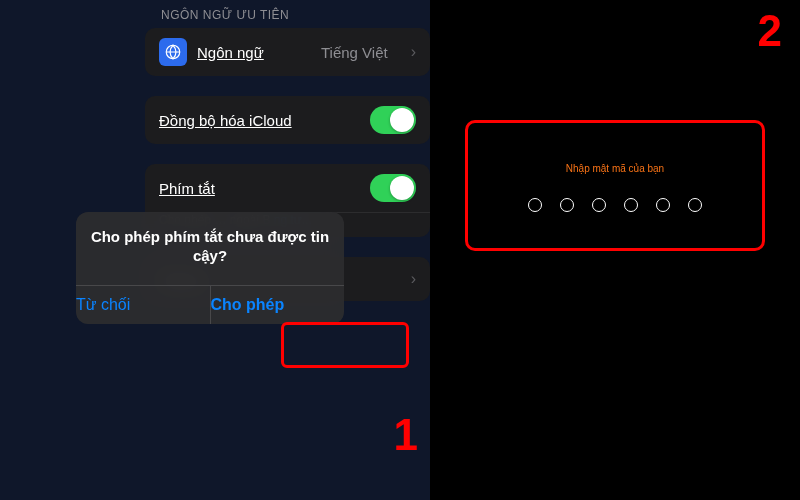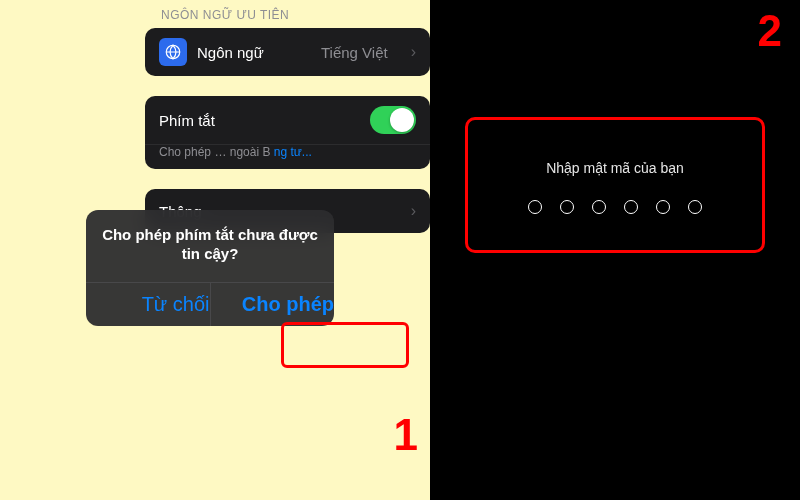--- a/index.html
+++ b/index.html
@@ -1,49 +1,49 @@
 <!DOCTYPE html>
 <html><head>
 <meta charset="utf-8">
 <style>
   * { margin: 0; padding: 0; box-sizing: border-box; font-family: -apple-system, BlinkMacSystemFont, "Segoe UI", sans-serif; }
   body { width: 800px; height: 500px; background: #000; overflow: hidden; position: relative; }
   .container { display: flex; width: 800px; height: 500px; }
-  .panel-left { width: 430px; height: 500px; position: relative; background: #fef9c3; padding-left: 145px; padding-right: 0; }
+  .panel-left { width: 430px; height: 500px; position: relative; background: #0f172a; padding-left: 145px; padding-right: 0; }
   .panel-right { width: 370px; height: 500px; position: relative; background: #000; display: flex; align-items: center; justify-content: center; }
 
   .section-header { color: #8e8e93; font-size: 12px; letter-spacing: 0.5px; padding: 8px 16px 6px; text-transform: uppercase; }
   .list-group { border-radius: 10px; overflow: hidden; margin: 0 0 20px 0; background: #1c1c1e; }
   .list-item { display: flex; align-items: center; padding: 10px 14px; color: #fff; font-size: 15px; border-bottom: 1px solid #2c2c2e; min-height: 44px; position: relative; }
   .list-item:last-child { border-bottom: none; }
-  .list-item .label { flex: 1; }
+  .list-item .label { flex: 1; text-decoration: underline; }
   .list-item .value { color: #8e8e93; font-size: 15px; margin-right: 19px; }
   .chevron { color: #5a5a5e; font-size: 16px; margin-left: 4px; }
   .globe-icon { width: 28px; height: 28px; background: #2c6bed; border-radius: 6px; display: flex; align-items: center; justify-content: center; margin-right: 10px; }
   .globe-icon svg { width: 18px; height: 18px; }
   .toggle { width: 46px; height: 28px; border-radius: 14px; background: #30d158; position: relative; flex-shrink:0; }
   .toggle-knob { width: 24px; height: 24px; border-radius: 50%; background: #fff; position: absolute; right: 2px; top: 2px; box-shadow: 0 1px 3px rgba(0,0,0,0.3); }
   .item-sub { color: #8e8e93; font-size: 12px; padding: 0 14px 10px; }
   .item-sub .link { color: #0a84ff; }
 
   .dialog-overlay { position: absolute; inset: 0; display: flex; align-items: center; justify-content: center; }
-  .dialog { width: 248px; background: rgba(44,44,46,0.95); border-radius: 12px; overflow: hidden; backdrop-filter: blur(10px); margin-top: 36px; margin-left: -10px; }
+  .dialog { width: 268px; background: rgba(44,44,46,0.95); border-radius: 12px; overflow: hidden; backdrop-filter: blur(10px); margin-top: 36px; margin-left: -10px; }
   .dialog-body { padding: 16px 14px 14px; text-align: center; }
   .dialog-title { color: #fff; font-size: 15px; font-weight: 600; margin-bottom: 5px; line-height: 1.25; }
   .dialog-text { color: #e5e5ea; font-size: 11.5px; line-height: 1.35; }
   .dialog-buttons { display: flex; border-top: 1px solid #48484a; }
-  .dialog-btn { flex: 1; text-align: right; padding: 10px 0; color: #0a84ff; font-size: 20px; }
+  .dialog-btn { flex: 1; text-align: left; padding: 10px 0; color: #0a84ff; font-size: 16px; }
   .dialog-btn + .dialog-btn { border-left: 1px solid #48484a; }
   .dialog-btn.primary { font-weight: 600; }
   .highlight-btn { position: absolute; border: 3px solid #ff0000; border-radius: 6px; pointer-events: none; }
 
   .step-num { position: absolute; color: #ff0000; font-size: 44px; font-weight: 700; font-family: Arial, sans-serif; }
 
   .passcode-wrap { width: 300px; border: 3px solid #ff0000; border-radius: 10px; padding: 40px 18px 36px; text-align: center; margin-top: -130px; }
-  .passcode-title { color: #e5e5e5; font-size: 14px; margin-bottom: 24px; }
+  .passcode-title { color: #f97316; font-size: 10px; margin-bottom: 24px; }
   .dots { display: flex; justify-content: center; gap: 18px; }
   .dot { width: 14px; height: 14px; border: 1.5px solid #fff; border-radius: 50%; }
 </style>
 </head>
 <body>
 
 <div class="container">
   <div class="panel-left">
 
     <div class="section-header">NGÔN NGỮ ƯU TIÊN</div>
@@ -54,20 +54,28 @@
               <circle cx="12" cy="12" r="9"></circle>
               <path d="M3 12h18M12 3c2.5 2.7 4 6 4 9s-1.5 6.3-4 9c-2.5-2.7-4-6-4-9s1.5-6.3 4-9z"></path>
             </svg>
         </span>
         <span class="label">Ngôn ngữ</span>
         <span class="value">Tiếng Việt</span>
         <span class="chevron">›</span>
       </div>
     </div>
 
+    <div class="list-group">
+      <div class="list-item">
+        <span class="label">Đồng bộ hóa iCloud</span>
+        <span class="toggle">
+            <span class="toggle-knob"></span>
+          </span>
+      </div>
+    </div>
 
     <div class="list-group">
       <div class="list-item">
         <span class="label">Phím tắt</span>
         <span class="toggle">
             <span class="toggle-knob"></span>
           </span>
       </div>
       <div class="item-sub">
         <span>Cho phép</span> … <span>ngoài B</span> <span class="link">ng tư...</span>

